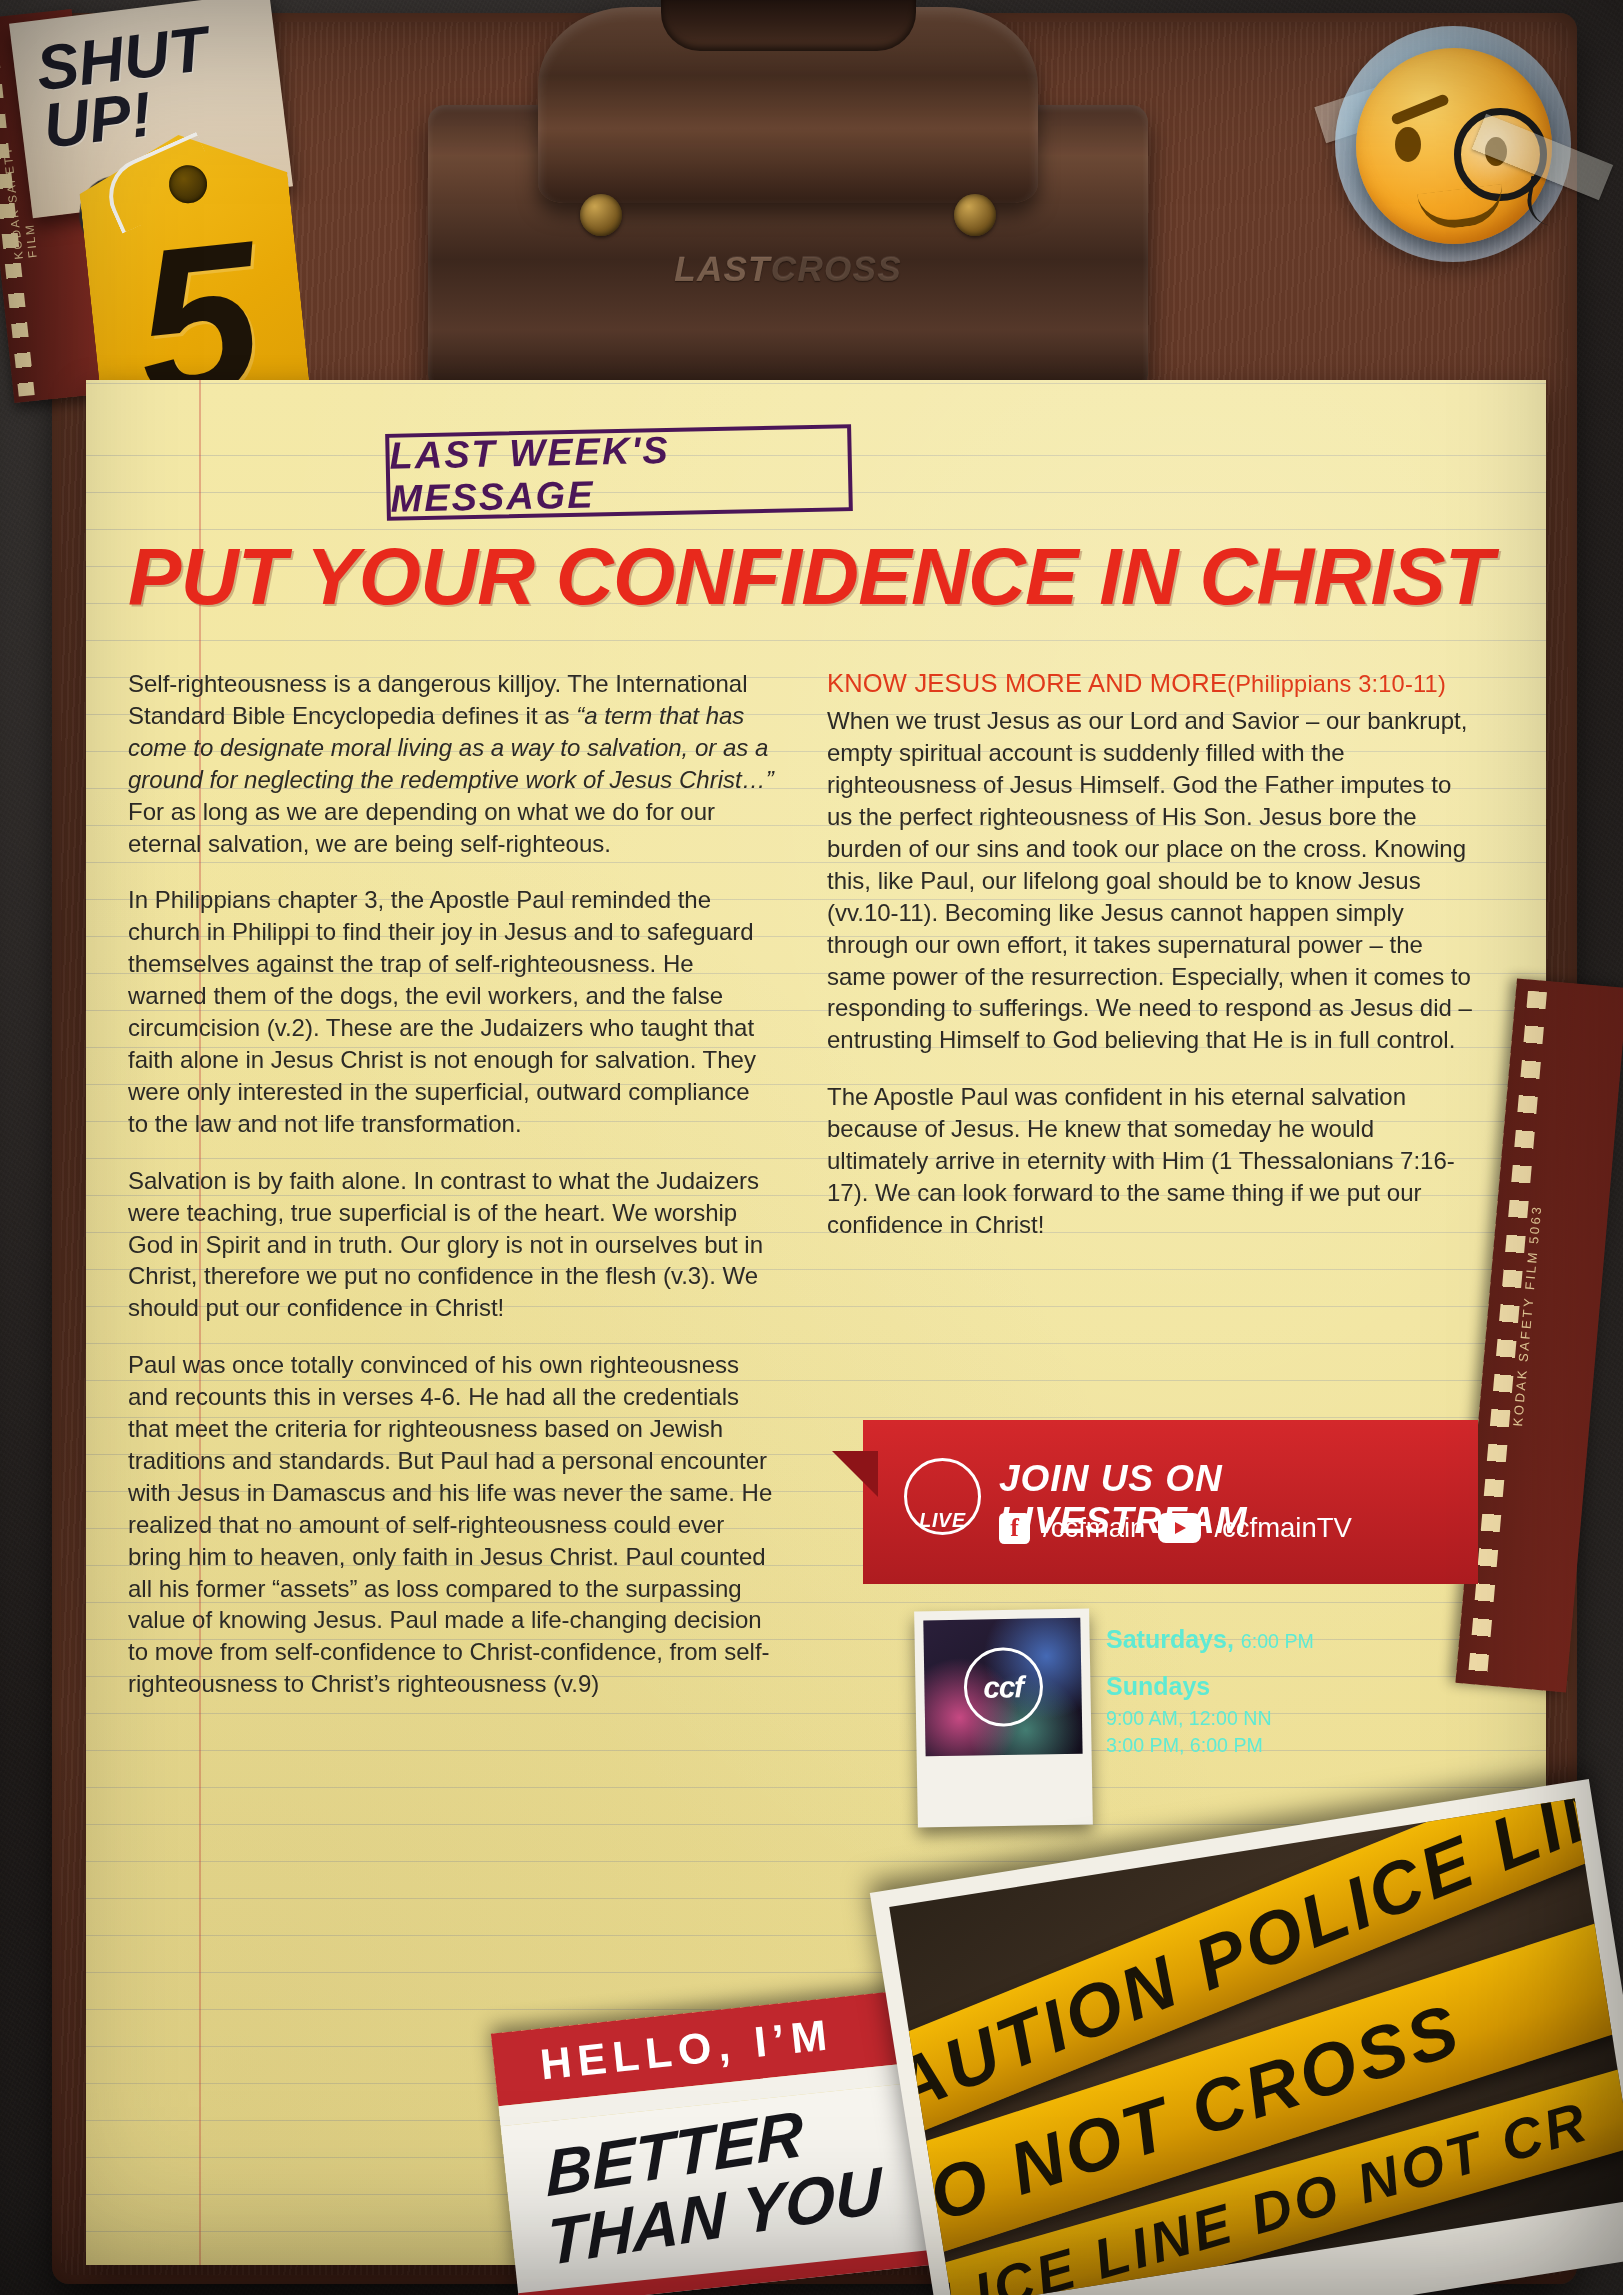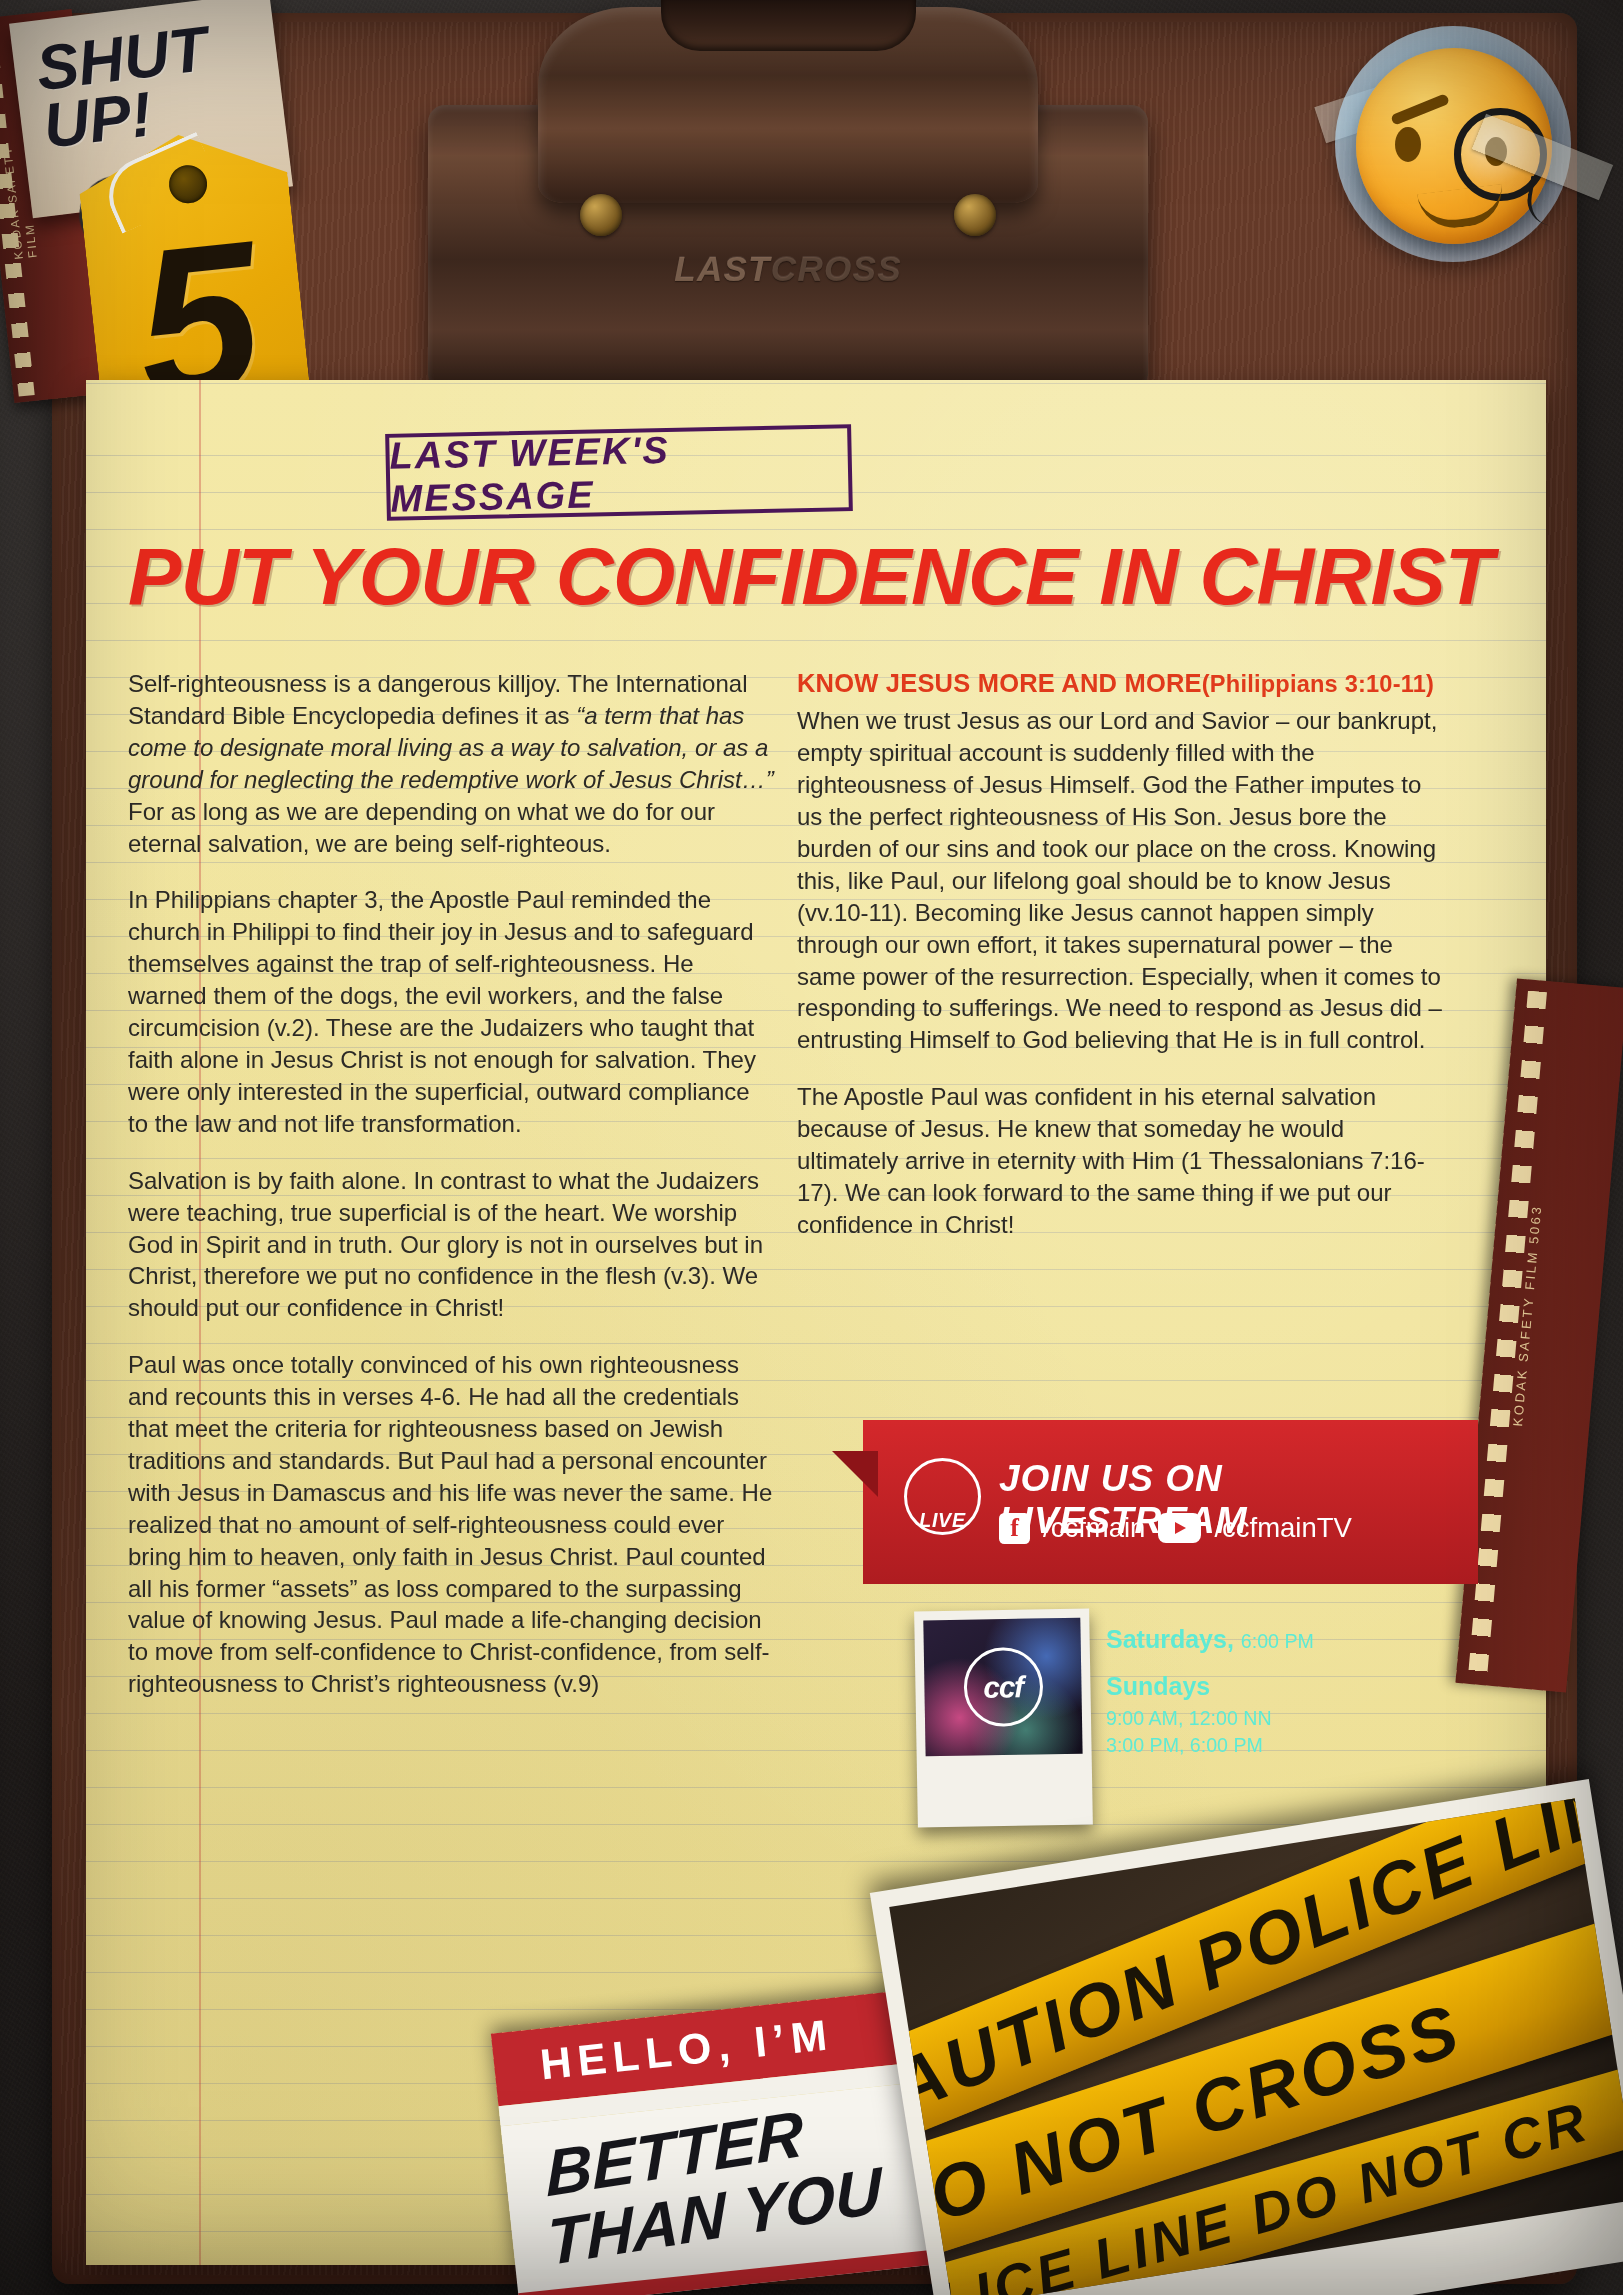--- a/index.html
+++ b/index.html
@@ -252,34 +252,34 @@
     font-size:80px; line-height:1;
     letter-spacing:-0.7px;
     color:#e8291c;
     text-shadow:2px 2px 0 rgba(90,20,10,.25);
     white-space:nowrap;
   }
 
   
   #cols{
     position:absolute; left:128px; top:668px; width:1348px;
-    display:flex; gap:21px;
+    display:flex; gap:51px;
   }
   .col{ width:648px; }
   .col p{
     margin:0 0 25px 0;
     font-family:"Liberation Sans", sans-serif;
     font-size:24px; line-height:1.33;
     color:#2c2a26;
   }
   .col em{ font-style:italic; }
   h3.sec{
     margin:0 0 6.5px 0;
     font-family:"Liberation Sans", sans-serif;
-    font-weight:bold;
+    font-weight:normal;
     font-size:25.5px; line-height:1.18;
     color:#e03a1b;
     letter-spacing:0.2px;
   }
   h3.sec .paren{ font-size:23.6px; }
 
   
   #livestream{
     position:absolute; left:863px; top:1420px; width:615px; height:164px;
   }

